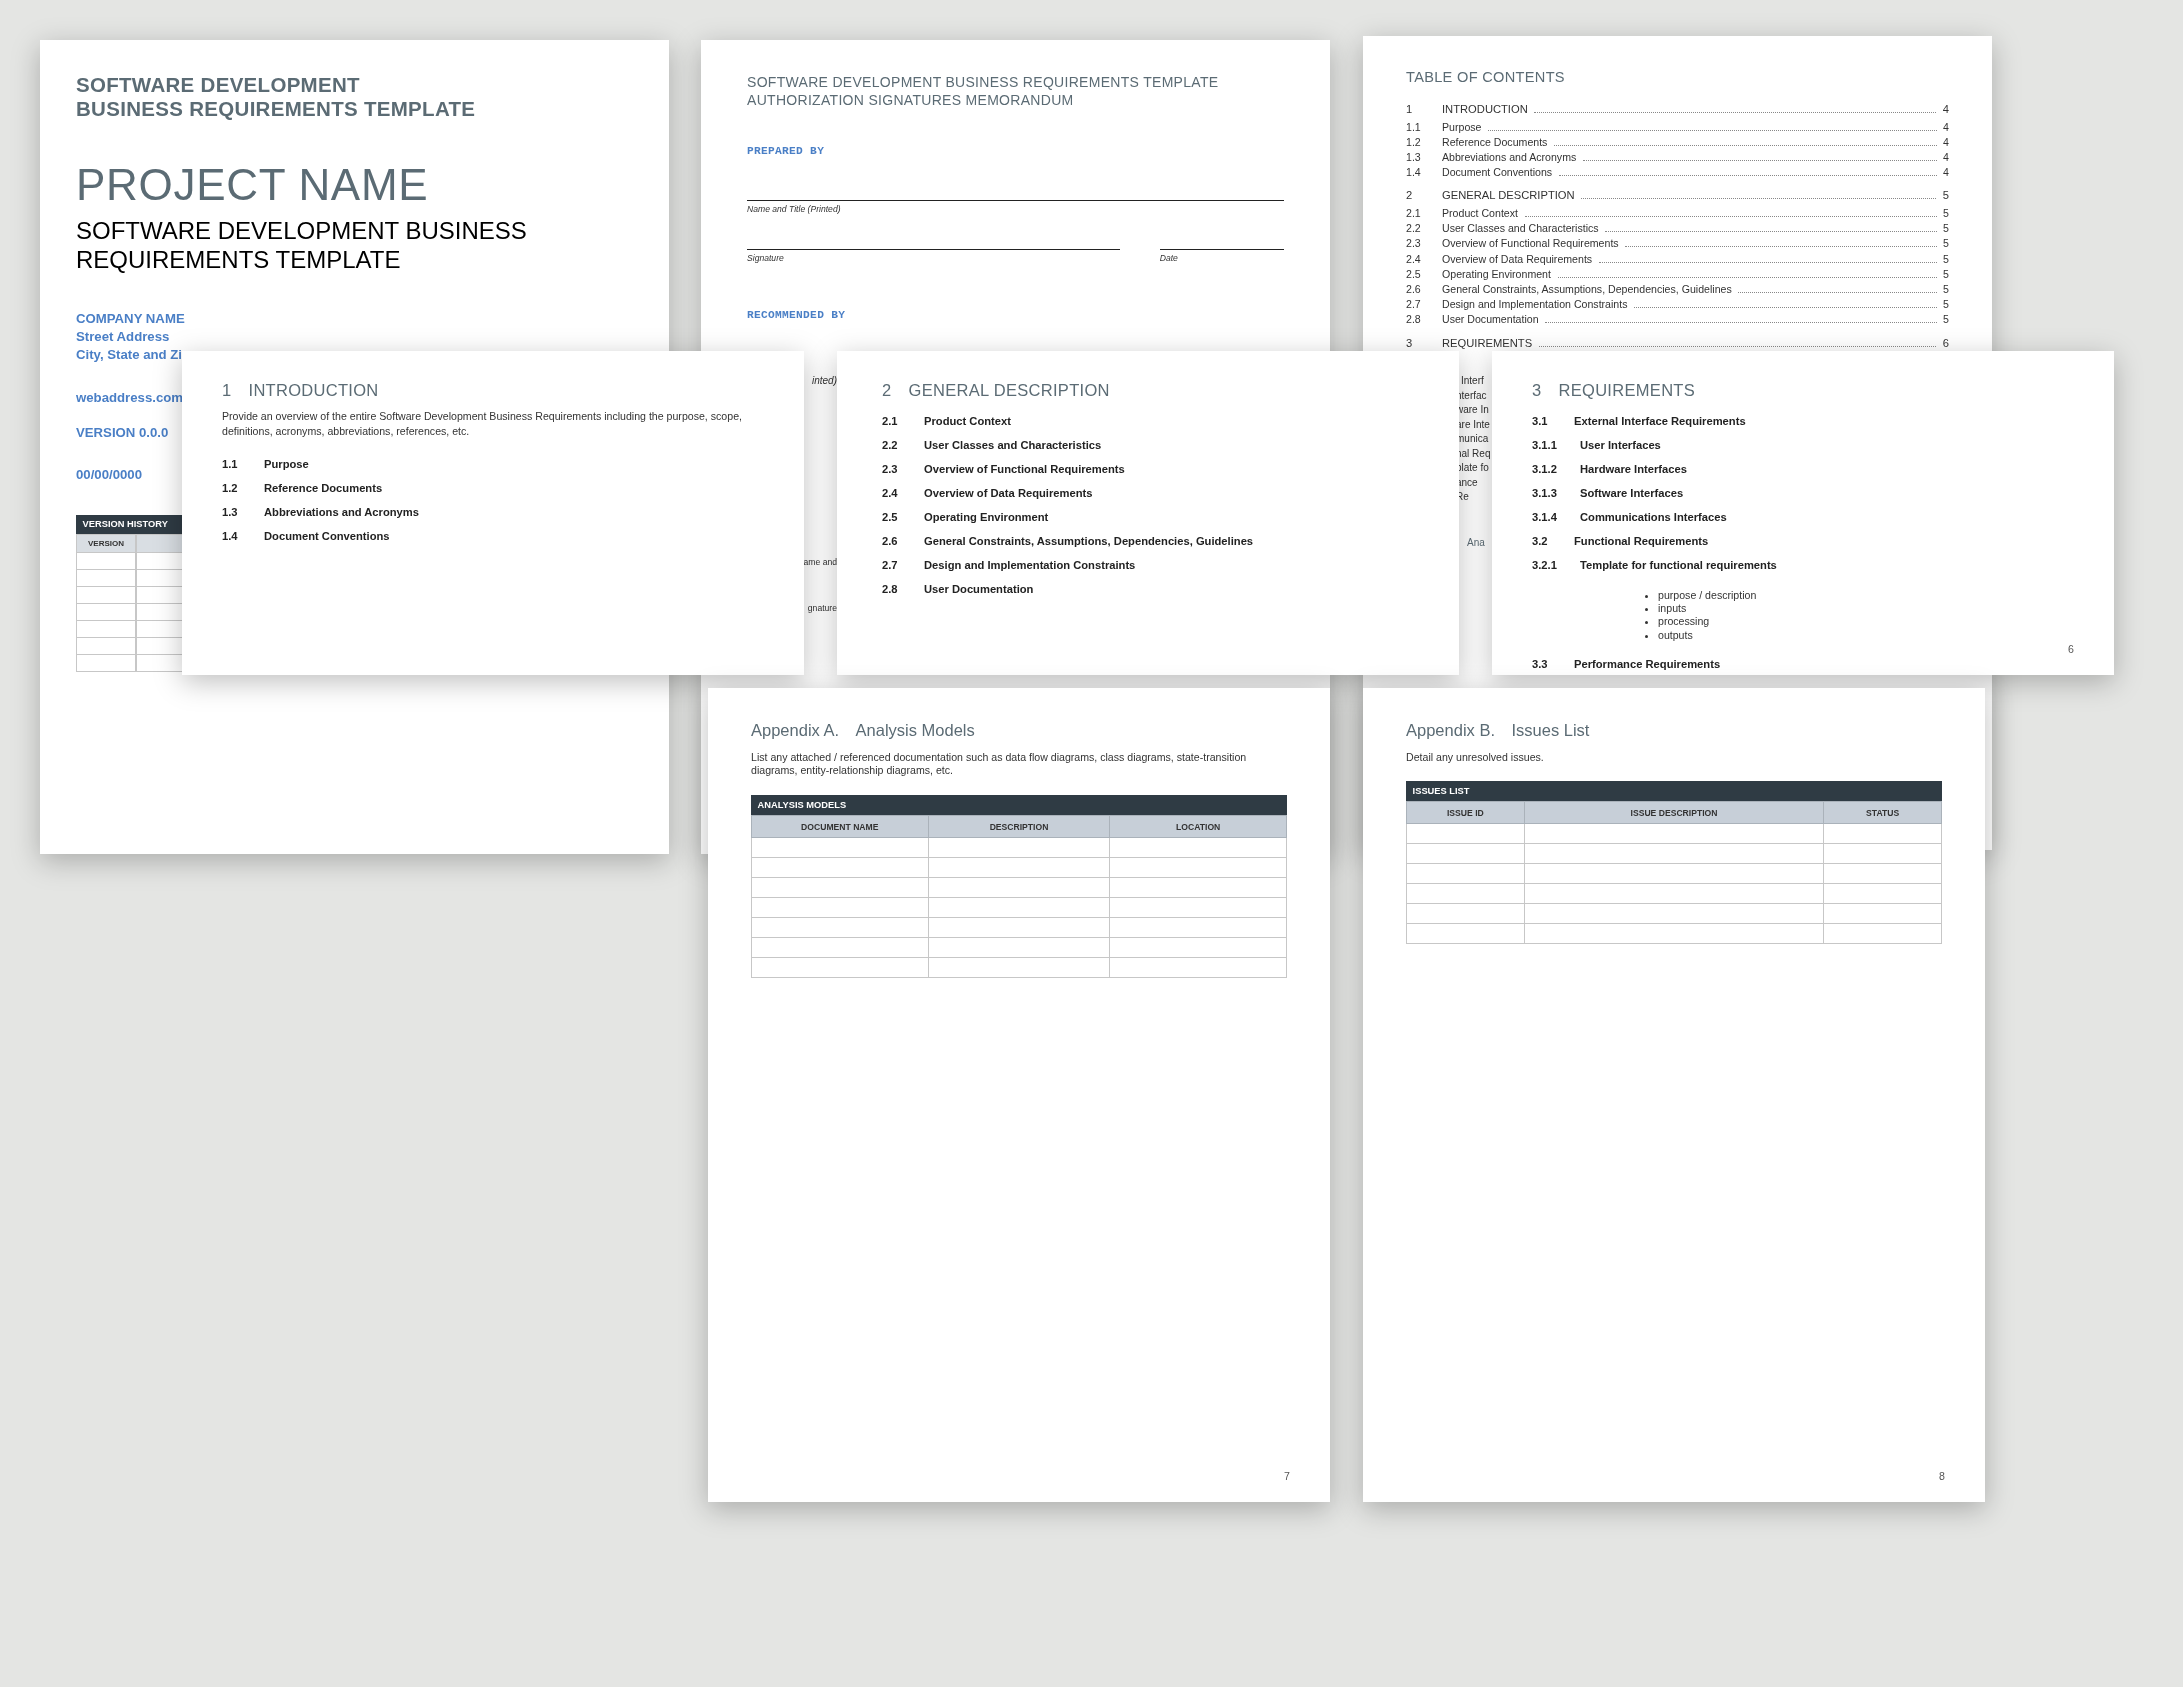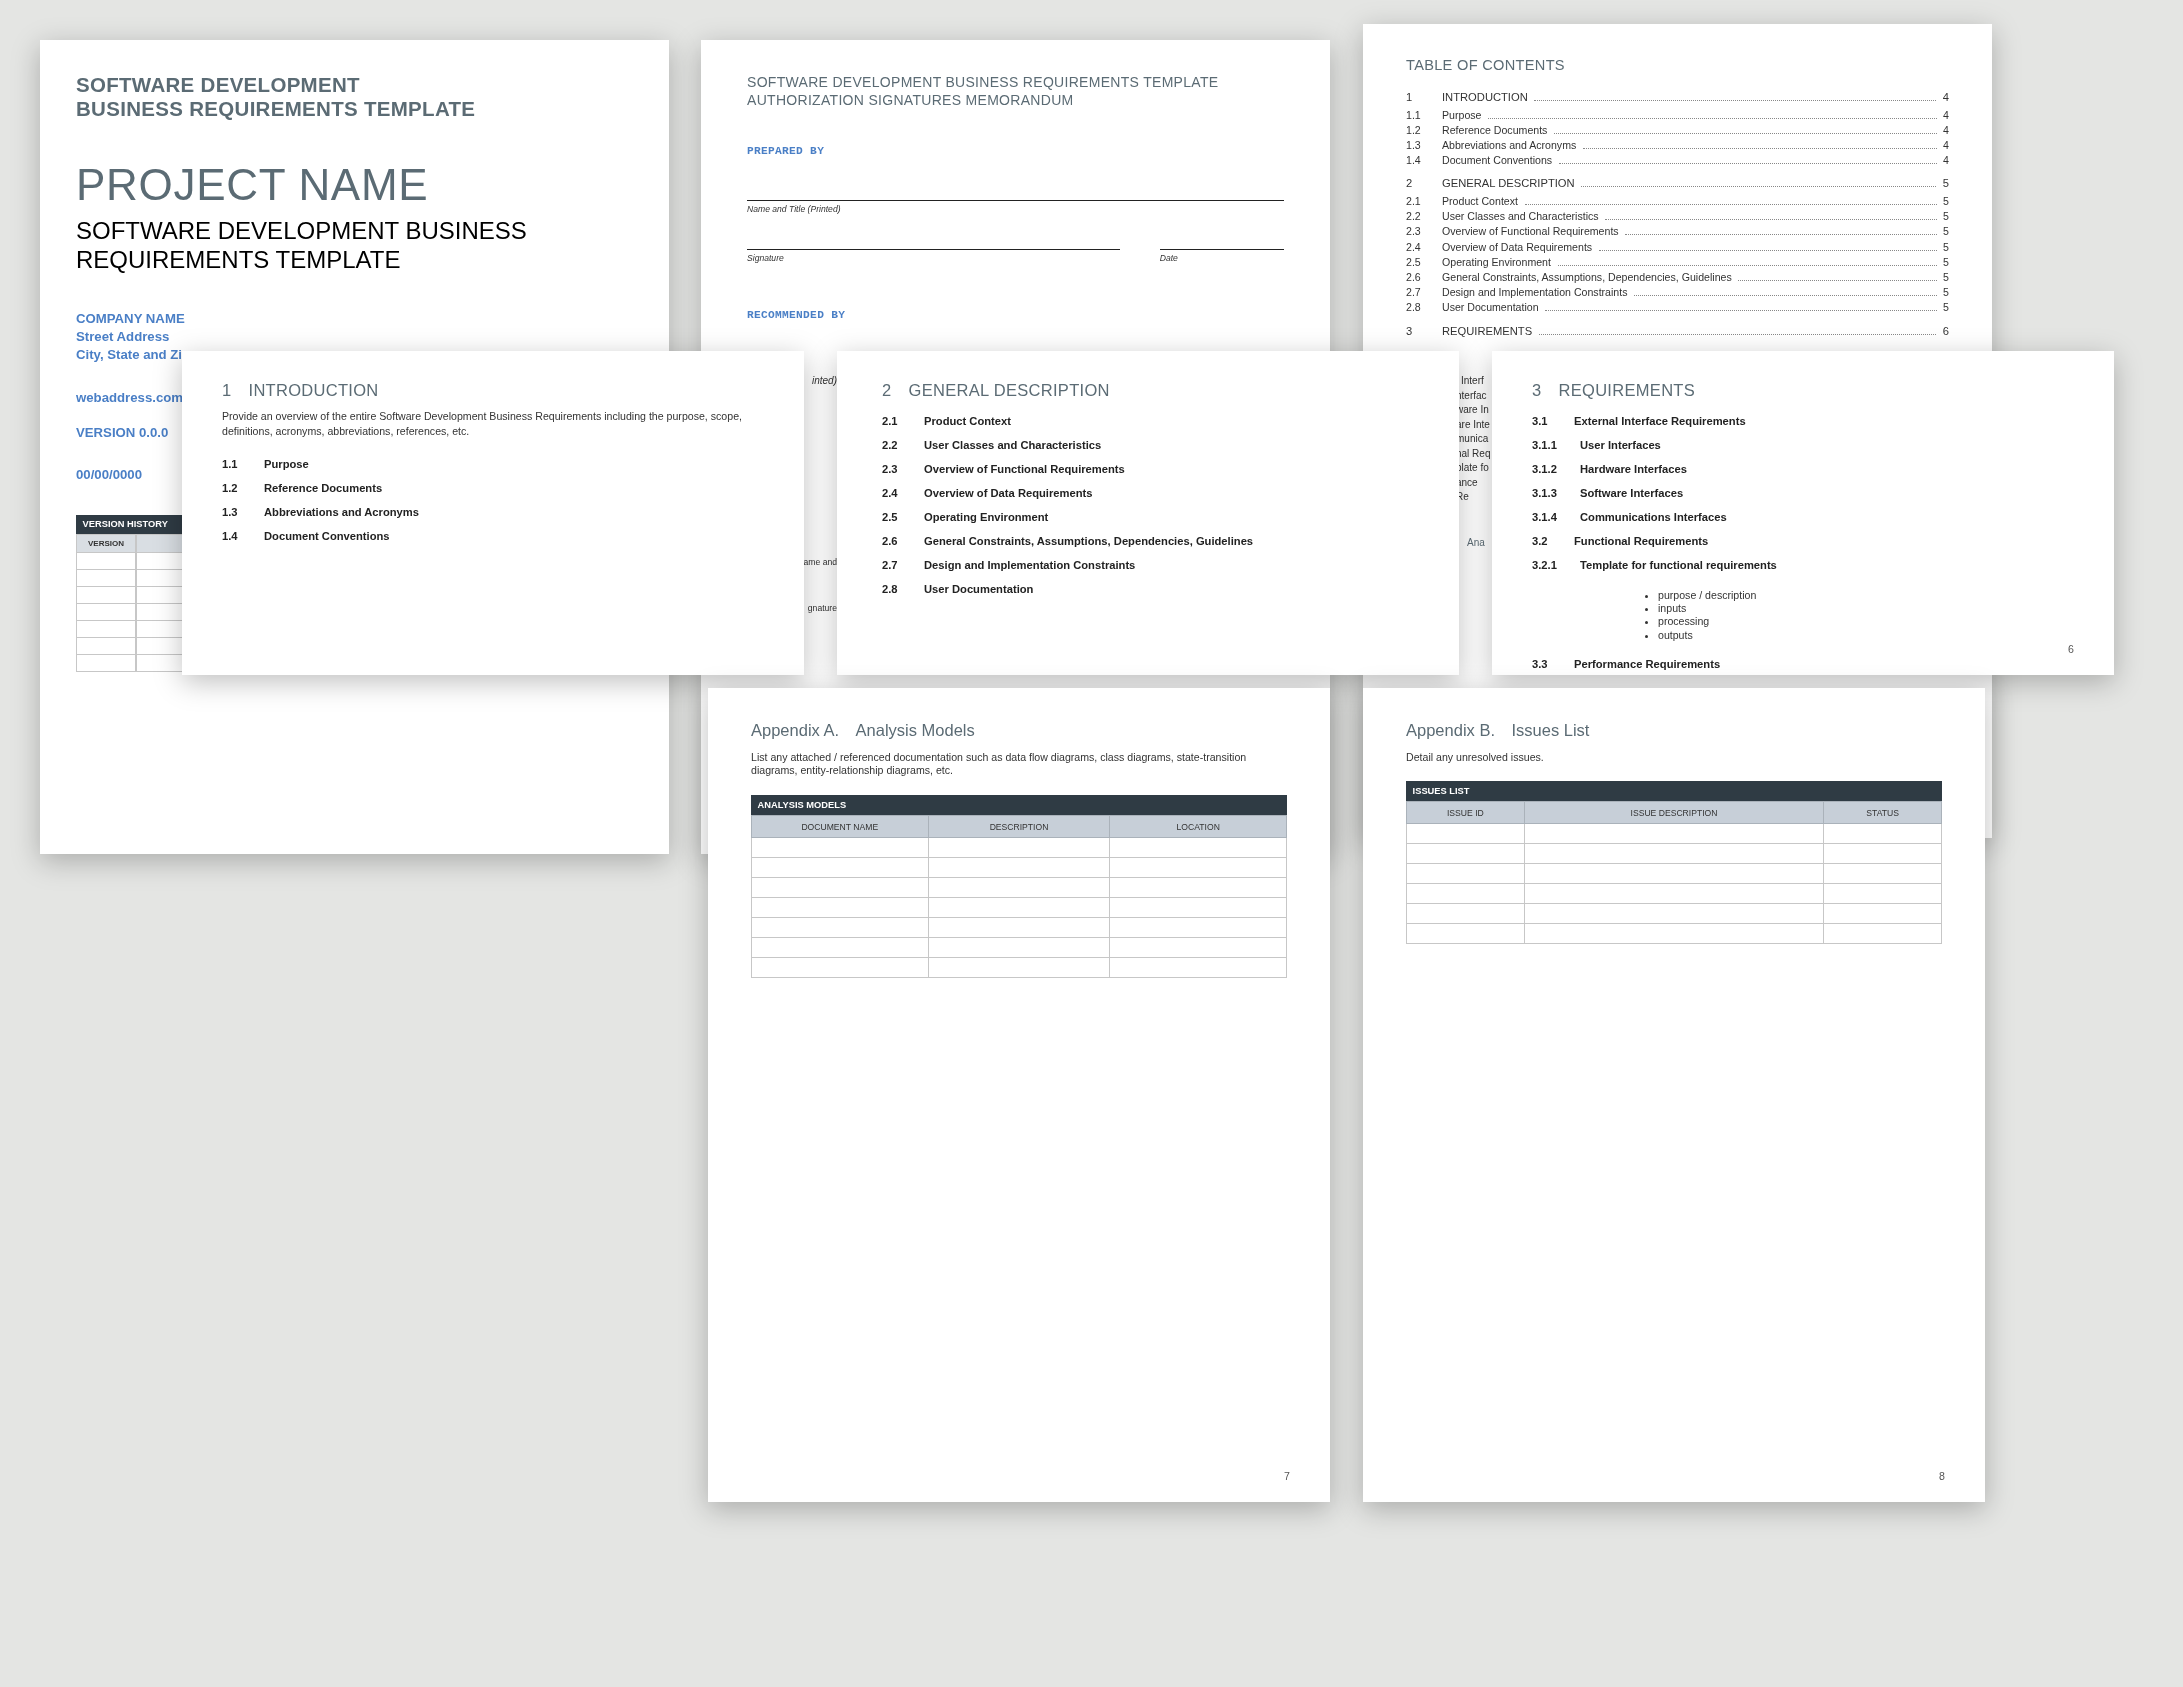--- a/index.html
+++ b/index.html
@@ -41,21 +41,21 @@
   #p2 { left:701px; top:40px; width:629px; height:814px; padding:33px 46px; z-index:1;}
   #p2 .t { color:#5b6b74; font-size:14px; line-height:1.3; letter-spacing:0.3px;}
   #p2 .lbl { color:#4a7fc6; font-weight:bold; font-size:11.2px; margin-top:36px; letter-spacing:0.3px;font-family:Liberation Mono, monospace;}
   .sigblk { margin-top:43px;}
   .sigline { border-top:1px solid #222; margin-top:2px;}
   .sigcap { font-size:8.6px; font-style:italic; color:#333; margin-top:2.6px;}
   .sigflex { display:flex; gap:40px; margin-top:33px;}
   .sigflex .a{flex:3;} .sigflex .b{flex:1;}
 
   
-  #p3 { left:1363px; top:24px; width:629px; height:814px; padding:33px 43px; z-index:1;}
+  #p3 { left:1363px; top:36px; width:629px; height:814px; padding:33px 43px; z-index:1;}
   #p3 .hd { color:#5b6b74; font-size:14.6px; letter-spacing:0.3px; margin-bottom:16.5px;}
   .toc-row { display:flex; font-size:10.6px; color:#333; align-items:baseline; padding:1.3px 0;}
   .toc-row.m { font-size:11.2px; margin-top:8px; margin-bottom:2.6px;}
   .toc-row .n { width:36px; flex:none;}
   .toc-row.m .n { width:36px;}
   .toc-row .t { flex:none; padding-right:4px;}
   .toc-row .dots { flex:1; border-bottom:1.3px dotted #888; margin:0 2.6px 2.6px 2.6px;}
   .toc-row .p { flex:none; padding-left:4px;}
 
   
@@ -74,21 +74,21 @@
   
   .peek { position:absolute; font-size:10px; color:#333; line-height:1.45; z-index:2;}
 
   
   #p7 { left:708px; top:688px; width:622px; height:814px; padding:33px 43px; z-index:5;}
   #p8 { left:1363px; top:688px; width:622px; height:814px; padding:33px 43px; z-index:5;}
   .app-h { color:#5b6b74; font-size:16.5px; margin-bottom:10.6px;}
   .app-d { font-size:10.6px; color:#333; line-height:1.3; margin-bottom:16.5px;}
   .tbl { width:100%; border-collapse:collapse;}
   .tbl-hd { background:#2f3b44; color:#fff; font-size:9.3px; font-weight:bold; padding:5.3px 6.6px;}
-  .tbl th { background:#c7cfd8; font-size:8.6px; font-weight:normal; padding:5.3px 4px; border:0.7px solid #aab2ba; text-align:center;}
+  .tbl th { background:#c7cfd8; font-size:8.6px; font-weight:bold; padding:5.3px 4px; border:0.7px solid #aab2ba; text-align:center;}
   .tbl td { border:0.7px solid #c7c7c7; height:20px;}
   .pgnum { position:absolute; bottom:20px; right:40px; font-size:10.6px; color:#555;}
 
 </style>
 </head>
 <body>
 
 <div id="p1" class="page">
   <div class="hd">
     <span>SOFTWARE DEVELOPMENT</span><br>

